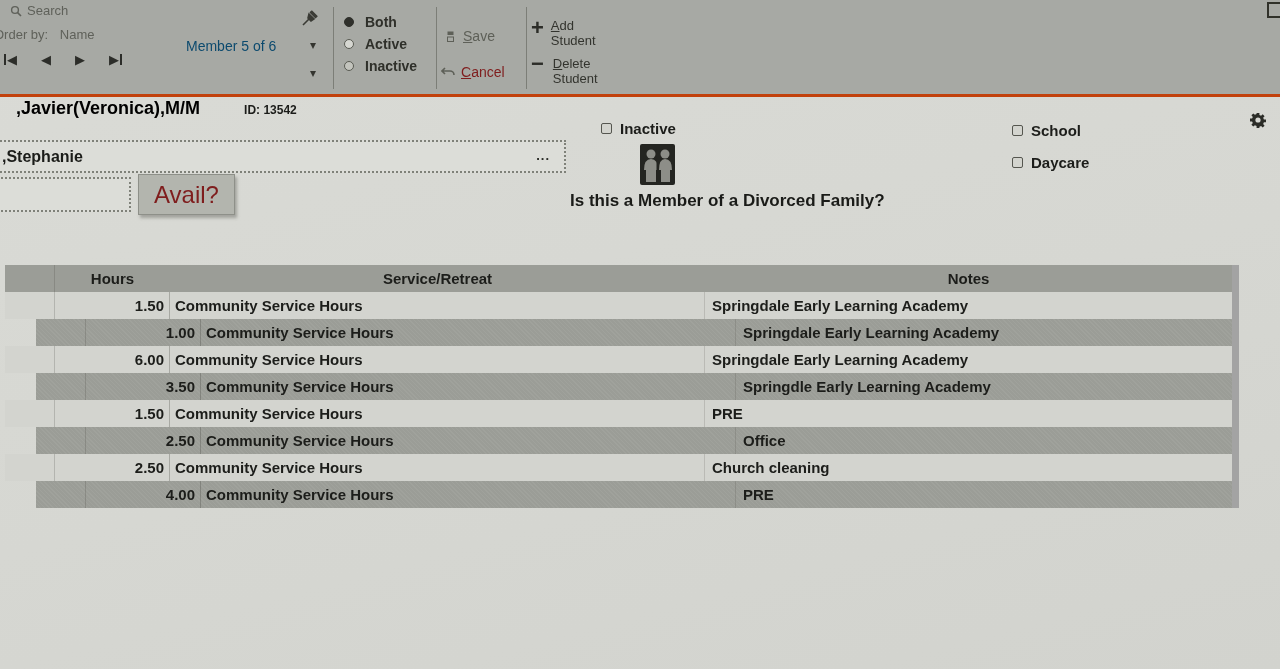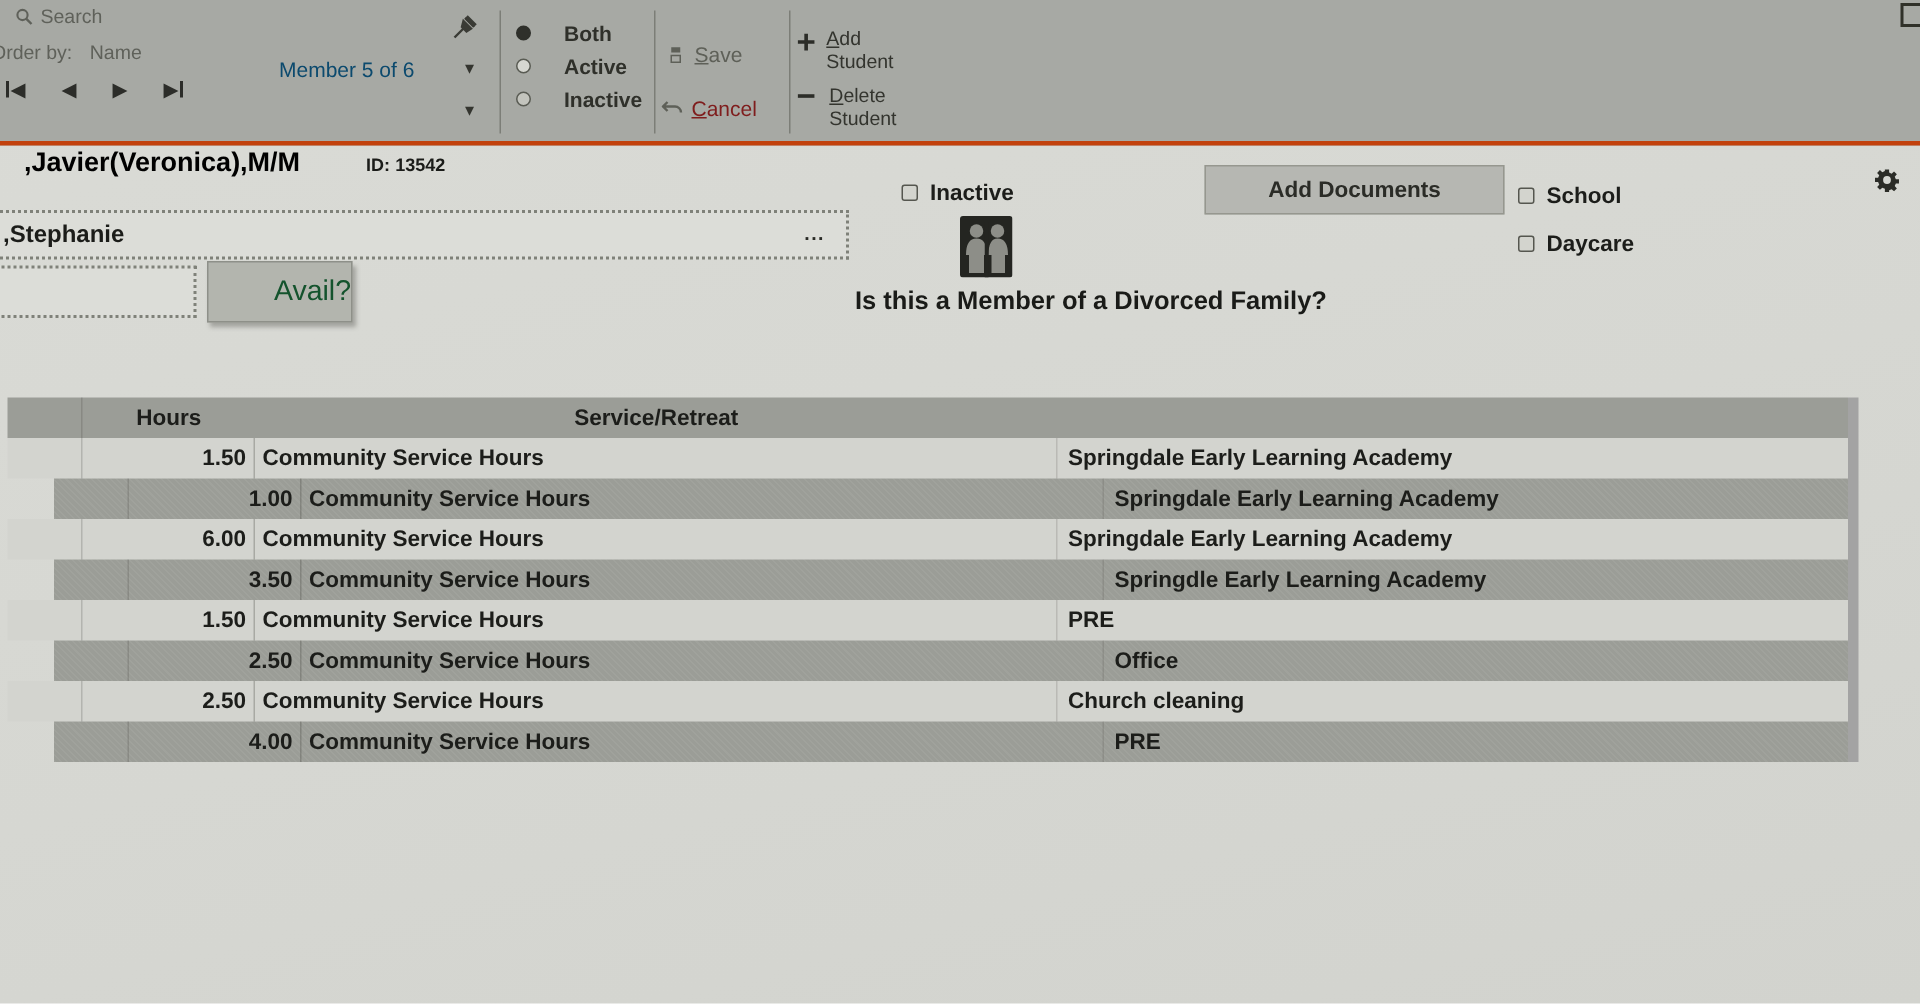--- a/index.html
+++ b/index.html
@@ -14,21 +14,21 @@
   .tb-orderby{position:absolute;left:-6px;top:27px;font-size:13px;color:#5f615a;}
   .tb-nav{position:absolute;left:4px;top:52px;display:flex;gap:24px;align-items:center;}
   .nav-btn{display:inline-flex;align-items:center;gap:1px;font-size:13px;color:#2c2d29;cursor:default;}
   .nav-bar{display:inline-block;width:2px;height:11px;background:#2c2d29;}
   .tb-record{position:absolute;left:186px;top:38px;font-size:14px;color:#0c4a6e;}
   .tb-pin{position:absolute;left:300px;top:8px;}
   .tb-caret1{position:absolute;left:310px;top:38px;font-size:12px;color:#34352f;}
   .tb-caret2{position:absolute;left:310px;top:66px;font-size:12px;color:#34352f;}
   .vsep{position:absolute;top:7px;height:82px;width:1px;background:#7c7e77;}
   .tb-filters{position:absolute;left:344px;top:14px;display:flex;flex-direction:column;gap:6px;}
-  .radio-row{display:flex;align-items:center;gap:22px;}
+  .radio-row{display:flex;align-items:center;gap:11px;}
   .radio{width:10px;height:10px;border-radius:50%;border:1.5px solid #595b53;background:#d6d7d1;box-sizing:border-box;}
   .radio.sel{background:#2f302b;border-color:#2f302b;}
   .radio.dim{background:#c3c4bd;}
   .radio-label{font-size:14px;font-weight:600;color:#2f302a;}
   .tb-save{position:absolute;left:444px;top:28px;display:flex;gap:6px;align-items:center;font-size:14px;color:#5e6058;}
   .tb-cancel{position:absolute;left:441px;top:64px;display:flex;gap:5px;align-items:center;font-size:14px;color:#7f1d1d;}
   .tb-addstu{position:absolute;left:531px;top:18px;display:flex;gap:7px;}
   .tb-delstu{position:absolute;left:531px;top:56px;display:flex;gap:9px;}
   .bigplus{font-size:22px;font-weight:700;color:#2c2d28;line-height:20px;}
   .bigminus{font-size:22px;font-weight:700;color:#2c2d28;line-height:16px;}
@@ -41,21 +41,21 @@
 
 5;}
   .id-group{font-size:12px;font-weight:700;color:#1b1c19;}
   .dotted-field{position:absolute;border:2px dotted #7f8179;background:#dcddd8;box-sizing:border-box;}
   .f-name{left:-8px;top:140px;width:574px;height:33px;display:flex;align-items:center;}
   .f-name .val{padding-left:8px;font-size:16px;font-weight:700;color:#1b1c19;}
   .ellipsis-btn{position:absolute;right:14px;top:6px;font-size:13px;font-weight:700;color:#2a2b26;letter-spacing:1px;}
   .f-empty{left:-8px;top:177px;width:139px;height:35px;}
   .avail-btn{position:absolute;left:138px;top:174px;width:95px;height:39px;background:#b3b5ae;
     border:1px solid #8e9089;box-shadow:2px 3px 3px rgba(60,60,55,.35);
-    display:flex;align-items:center;justify-content:flex-end;font-size:19px;color:#14532d;}
+    display:flex;align-items:center;justify-content:center;font-size:24px;color:#7f1d1d;}
   .chk-row{position:absolute;display:flex;align-items:center;gap:8px;}
   .checkbox{width:11px;height:11px;border:1.5px solid #55564f;background:#d3d4ce;border-radius:2px;box-sizing:border-box;}
   .chk-label{font-size:15px;font-weight:700;color:#1c1d1a;}
   .chk-inactive{left:601px;top:120px;}
   .chk-school{left:1012px;top:122px;}
   .chk-daycare{left:1012px;top:154px;}
   .adddocs-btn{position:absolute;left:803px;top:110px;width:198px;height:31px;background:#b6b7b2;
     border:1px solid #96978f;display:flex;align-items:center;justify-content:center;
     font-size:15px;font-weight:600;color:#2b2c27;}
   .gear{position:absolute;left:1250px;top:112px;}
@@ -185,23 +185,20 @@
       <span>ID:</span>
       <span>13542</span>
     </span>
   </div>
 
   <div class="chk-row chk-inactive">
     <span class="checkbox"></span>
     <span class="chk-label">Inactive</span>
   </div>
 
-  <div class="adddocs-btn">
-    <span>Add Documents</span>
-  </div>
 
   <div class="chk-row chk-school">
     <span class="checkbox"></span>
     <span class="chk-label">School</span>
   </div>
   <div class="chk-row chk-daycare">
     <span class="checkbox"></span>
     <span class="chk-label">Daycare</span>
   </div>
 
@@ -232,20 +229,21 @@
       <rect x="16.5" y="4" width="2.5" height="37" fill="#242521"></rect>
     </svg>
   </div>
   <div class="divorce-q">Is this a Member of a Divorced Family?</div>
 
   <div class="svc-table">
     <div class="trow hdr">
       <div class="c-sel"></div>
       <div class="hc">Hours</div>
       <div class="hc">Service/Retreat</div>
+      <div class="hc">Notes</div>
     </div>
 
     <div class="trow light">
       <div class="c-sel"></div>
       <div class="c-hours">1.50</div>
       <div class="c-svc">Community Service Hours</div>
       <div class="c-notes">Springdale Early Learning Academy</div>
     </div>
     <div class="trow dark">
       <div class="c-sel"></div>

